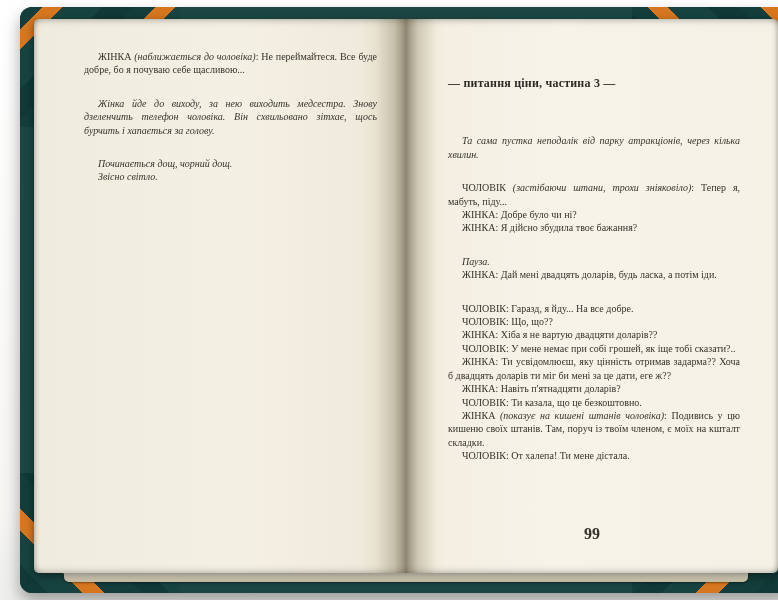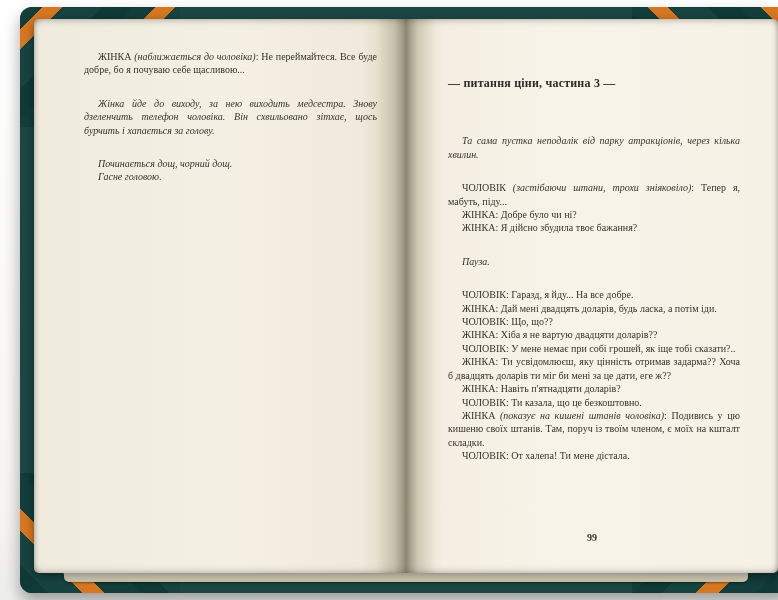--- a/index.html
+++ b/index.html
@@ -114,55 +114,55 @@
     text-align: justify;
   }
   .para.gap { margin-top: 20px; }
   .it { font-style: italic; }
   .page-number {
     position: absolute;
     left: 0; right: 0;
     bottom: 30px;
     text-align: center;
     font-weight: bold;
-    font-size: 10px;
+    font-size: 16px;
     color: #35332c;
   }
 </style>
 </head>
 <body>
 
 <div class="scene">
   <div class="book">
     <div class="corner tl"></div>
     <div class="corner tr"></div>
     <div class="corner bl"></div>
     <div class="corner br"></div>
     <div class="edge-strip"></div>
 
     <div class="pages">
       <div class="page left">
         <div class="page-inner-left" id="left-text">
             <p class="para"><span>ЖІНКА </span><span class="it">(наближається до чоловіка)</span><span>: Не переймайтеся. Все буде добре, бо я почуваю себе щасливою...</span></p>
             <p class="para gap"><span class="it">Жінка йде до виходу, за нею виходить медсестра. Знову дзеленчить телефон чоловіка. Він схвильовано зітхає, щось бурчить і хапається за голову.</span></p>
             <p class="para gap"><span class="it">Починається дощ, чорний дощ.</span></p>
-            <p class="para"><span class="it">Гасне головою.</span></p>
+            <p class="para"><span class="it">Звісно світло.</span></p>
           </div>
       </div>
       <div class="page right">
         <div class="page-inner-right">
           <div class="heading">— питання ціни, частина 3 —</div>
           <div id="right-text">
               <p class="para"><span class="it">Та сама пустка неподалік від парку атракціонів, через кілька хвилин.</span></p>
               <p class="para gap"><span>ЧОЛОВІК </span><span class="it">(застібаючи штани, трохи зніяковіло)</span><span>: Тепер я, мабуть, піду...</span></p>
               <p class="para"><span>ЖІНКА: Добре було чи ні?</span></p>
               <p class="para"><span>ЖІНКА: Я дійсно збудила твоє бажання?</span></p>
               <p class="para gap"><span class="it">Пауза.</span></p>
+              <p class="para"><span>ЖІНКА: Дай мені двадцять доларів, будь ласка, а потім іди.</span></p>
               <p class="para gap"><span>ЧОЛОВІК: Гаразд, я йду... На все добре.</span></p>
-              <p class="para"><span>ЖІНКА: Дай мені двадцять доларів, будь ласка, а потім іди.</span></p>
               <p class="para"><span>ЧОЛОВІК: Що, що??</span></p>
               <p class="para"><span>ЖІНКА: Хіба я не вартую двадцяти доларів??</span></p>
               <p class="para"><span>ЧОЛОВІК: У мене немає при собі грошей, як іще тобі сказати?..</span></p>
               <p class="para"><span>ЖІНКА: Ти усвідомлюєш, яку цінність отримав задарма?? Хоча б двадцять доларів ти міг би мені за це дати, еге ж??</span></p>
               <p class="para"><span>ЖІНКА: Навіть п'ятнадцяти доларів?</span></p>
               <p class="para"><span>ЧОЛОВІК: Ти казала, що це безкоштовно.</span></p>
               <p class="para"><span>ЖІНКА </span><span class="it">(показує на кишені штанів чоловіка)</span><span>: Подивись у цю кишеню своїх штанів. Там, поруч із твоїм членом, є моїх на кшталт складки.</span></p>
               <p class="para"><span>ЧОЛОВІК: От халепа! Ти мене дістала.</span></p>
             </div>
         </div>

